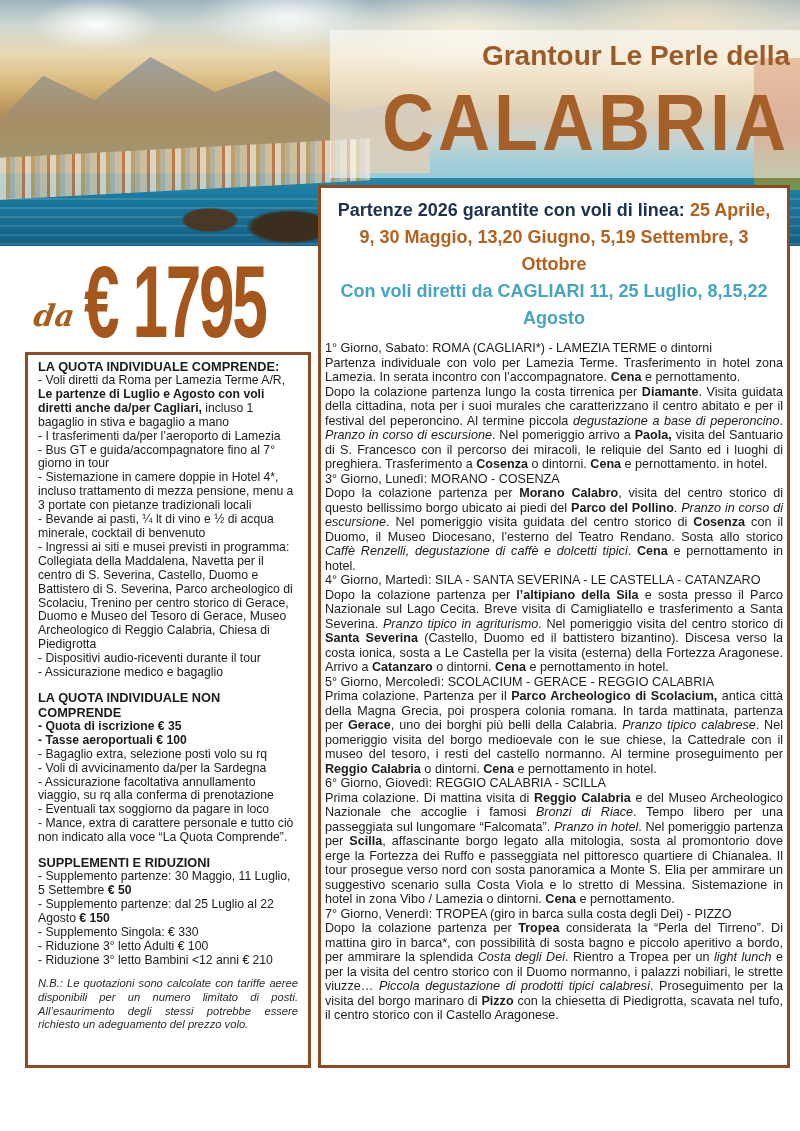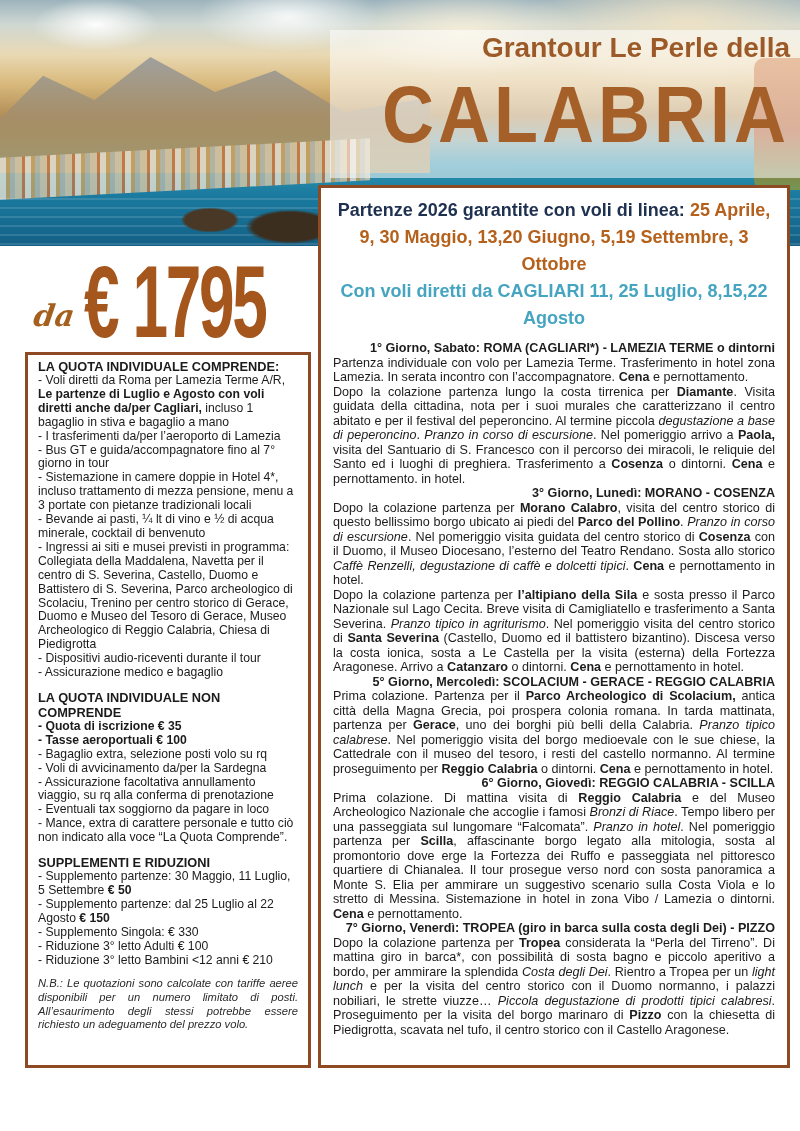--- a/index.html
+++ b/index.html
@@ -40,21 +40,21 @@
   }
   .streaks{
     position:absolute;left:0;top:198px;width:100%;height:48px;
     background:repeating-linear-gradient(180deg,rgba(255,255,255,.13) 0 2px,transparent 2px 9px);
   }
   
   .title-overlay{
     position:absolute;left:330px;top:30px;width:470px;height:148px;
     background:rgba(255,255,255,.55);
     display:flex;flex-direction:column;align-items:flex-end;justify-content:flex-start;
-    padding:0 10px 0 0;box-sizing:border-box;
+    padding:8px 10px 0 0;box-sizing:border-box;
   }
   .kicker{
     font-size:28px;font-weight:bold;color:#9c5a28;line-height:36px;white-space:nowrap;
   }
   .main-title{
     font-size:72px;font-weight:800;color:#a5602a;line-height:92px;letter-spacing:4px;
     transform:scaleY(1.1);transform-origin:top right;white-space:nowrap;margin-top:-2px;
   }
   
   .price-da{
@@ -66,30 +66,30 @@
     letter-spacing:-3px;transform:scale(.8,1.28);transform-origin:top left;white-space:nowrap;
   }
   
   .left-box{
     position:absolute;left:25px;top:352px;width:286px;height:716px;box-sizing:border-box;
     border:3px solid #8e4a22;background:#ffffff;padding:4px 10px;overflow:hidden;
     font-size:12.2px;line-height:13.9px;
   }
   .right-box{
     position:absolute;left:318px;top:185px;width:472px;height:883px;box-sizing:border-box;
-    border:3px solid #8e4a22;background:#ffffff;padding:9px 12px;overflow:hidden;
+    border:3px solid #8e4a22;background:#ffffff;padding:9px 4px;overflow:hidden;
   }
   
   .departures{text-align:center;font-weight:bold;font-size:18px;line-height:27px;margin-bottom:9px;}
   .dep-dark{color:#1f3150;}
   .dep-brown{color:#b5611c;}
   .dep-teal{color:#45a5c0;}
   
   .itinerary{font-size:12.6px;line-height:14.5px;text-align:justify;color:#1c1c1c;}
-  .day-h{font-weight:bold;text-align:right;}
+  .day-h{font-weight:normal;text-align:left;}
   
   .sec{margin-bottom:10px;}
   .sec-h{font-weight:bold;font-size:12.8px;line-height:15px;}
   .sec-item{margin:0;}
   .nb-note{font-size:11.2px;line-height:13.6px;font-style:italic;text-align:justify;margin-top:7px;color:#2a2a2a;}
   .fb{font-weight:bold;text-align:right;}
   .fi{font-style:italic;}
 </style>
 </head>
 <body>
@@ -150,20 +150,21 @@
     <span class="dep-dark">Partenze 2026 garantite con voli di linea: </span><span class="dep-brown">25 Aprile,</span><br>
     <span class="dep-brown">9, 30 Maggio, 13,20 Giugno, 5,19 Settembre, 3 Ottobre</span><br>
     <span class="dep-teal">Con voli diretti da CAGLIARI 11, 25 Luglio, 8,15,22 Agosto</span>
   </div>
   <div class="itinerary">
       <div class="day-h">1° Giorno, Sabato: ROMA (CAGLIARI*) - LAMEZIA TERME o dintorni</div>
       <div class="day-b"><span>Partenza individuale con volo per Lamezia Terme. Trasferimento in hotel zona Lamezia. In serata incontro con l’accompagnatore. </span><span class="fb">Cena</span><span> e pernottamento.</span></div>
       <div class="day-b"><span>Dopo la colazione partenza lungo la costa tirrenica per </span><span class="fb">Diamante</span><span>. Visita guidata della cittadina, nota per i suoi murales che caratterizzano il centro abitato e per il festival del peperoncino. Al termine piccola </span><span class="fi">degustazione a base di peperoncino</span><span>. </span><span class="fi">Pranzo in corso di escursione</span><span>. Nel pomeriggio arrivo a </span><span class="fb">Paola,</span><span> visita del Santuario di S. Francesco con il percorso dei miracoli, le reliquie del Santo ed i luoghi di preghiera. Trasferimento a </span><span class="fb">Cosenza</span><span> o dintorni. </span><span class="fb">Cena</span><span> e pernottamento. in hotel.</span></div>
       <div class="day-h">3° Giorno, Lunedì: MORANO - COSENZA</div>
       <div class="day-b"><span>Dopo la colazione partenza per </span><span class="fb">Morano Calabro</span><span>, visita del centro storico di questo bellissimo borgo ubicato ai piedi del </span><span class="fb">Parco del Pollino</span><span>. </span><span class="fi">Pranzo in corso di escursione</span><span>. Nel pomeriggio visita guidata del centro storico di </span><span class="fb">Cosenza</span><span> con il Duomo, il Museo Diocesano, l’esterno del Teatro Rendano. Sosta allo storico </span><span class="fi">Caffè Renzelli, degustazione di caffè e dolcetti tipici</span><span>.  </span><span class="fb">Cena</span><span> e pernottamento in hotel.</span></div>
+      <div class="day-h">4° Giorno, Martedì: SILA - SANTA SEVERINA - LE CASTELLA - CATANZARO</div>
       <div class="day-b"><span>Dopo la colazione partenza per </span><span class="fb">l’altipiano della Sila</span><span> e sosta presso il Parco Nazionale sul Lago Cecita. Breve visita di Camigliatello e trasferimento a Santa Severina. </span><span class="fi">Pranzo tipico in agriturismo</span><span>. Nel pomeriggio visita del centro storico di </span><span class="fb">Santa Severina</span><span> (Castello, Duomo ed il battistero bizantino). Discesa verso la costa ionica, sosta a Le Castella per la visita (esterna) della Fortezza Aragonese. Arrivo a </span><span class="fb">Catanzaro</span><span> o dintorni. </span><span class="fb">Cena</span><span> e pernottamento in hotel.</span></div>
       <div class="day-h">5° Giorno, Mercoledì: SCOLACIUM - GERACE - REGGIO CALABRIA</div>
       <div class="day-b"><span>Prima colazione. Partenza per il </span><span class="fb">Parco Archeologico di Scolacium,</span><span> antica città della Magna Grecia, poi prospera colonia romana. In tarda mattinata, partenza per </span><span class="fb">Gerace</span><span>, uno dei borghi più belli della Calabria. </span><span class="fi">Pranzo tipico calabrese</span><span>. Nel pomeriggio visita del borgo medioevale con le sue chiese, la Cattedrale con il museo del tesoro, i resti del castello normanno. Al termine proseguimento per </span><span class="fb">Reggio Calabria</span><span> o dintorni. </span><span class="fb">Cena</span><span> e pernottamento in hotel.</span></div>
       <div class="day-h">6° Giorno, Giovedì: REGGIO CALABRIA - SCILLA</div>
       <div class="day-b"><span>Prima colazione. Di mattina visita di </span><span class="fb">Reggio Calabria</span><span> e del Museo Archeologico Nazionale che accoglie i famosi </span><span class="fi">Bronzi di Riace</span><span>. Tempo libero per una passeggiata sul lungomare “Falcomata”. </span><span class="fi">Pranzo in hotel</span><span>. Nel pomeriggio partenza per </span><span class="fb">Scilla</span><span>, affascinante borgo legato alla mitologia, sosta al promontorio dove erge la Fortezza dei Ruffo e passeggiata nel pittoresco quartiere di Chianalea. Il tour prosegue verso nord con sosta panoramica a Monte S. Elia per ammirare un suggestivo scenario sulla Costa Viola e lo stretto di Messina. Sistemazione in hotel in zona Vibo / Lamezia o dintorni. </span><span class="fb">Cena</span><span> e pernottamento.</span></div>
       <div class="day-h">7° Giorno, Venerdì: TROPEA (giro in barca sulla costa degli Dei) - PIZZO</div>
       <div class="day-b"><span>Dopo la colazione partenza per </span><span class="fb">Tropea</span><span> considerata la “Perla del Tirreno”. Di mattina giro in barca*, con possibilità di sosta bagno e piccolo aperitivo a bordo, per ammirare la splendida </span><span class="fi">Costa degli Dei</span><span>. Rientro a Tropea per un </span><span class="fi">light lunch</span><span> e per la visita del centro storico con il Duomo normanno, i palazzi nobiliari, le strette viuzze… </span><span class="fi">Piccola degustazione di prodotti tipici calabresi</span><span>. Proseguimento per la visita del borgo marinaro di </span><span class="fb">Pizzo</span><span> con la chiesetta di Piedigrotta, scavata nel tufo, il centro storico con il Castello Aragonese. </span></div>
     </div>
 </div>
 

